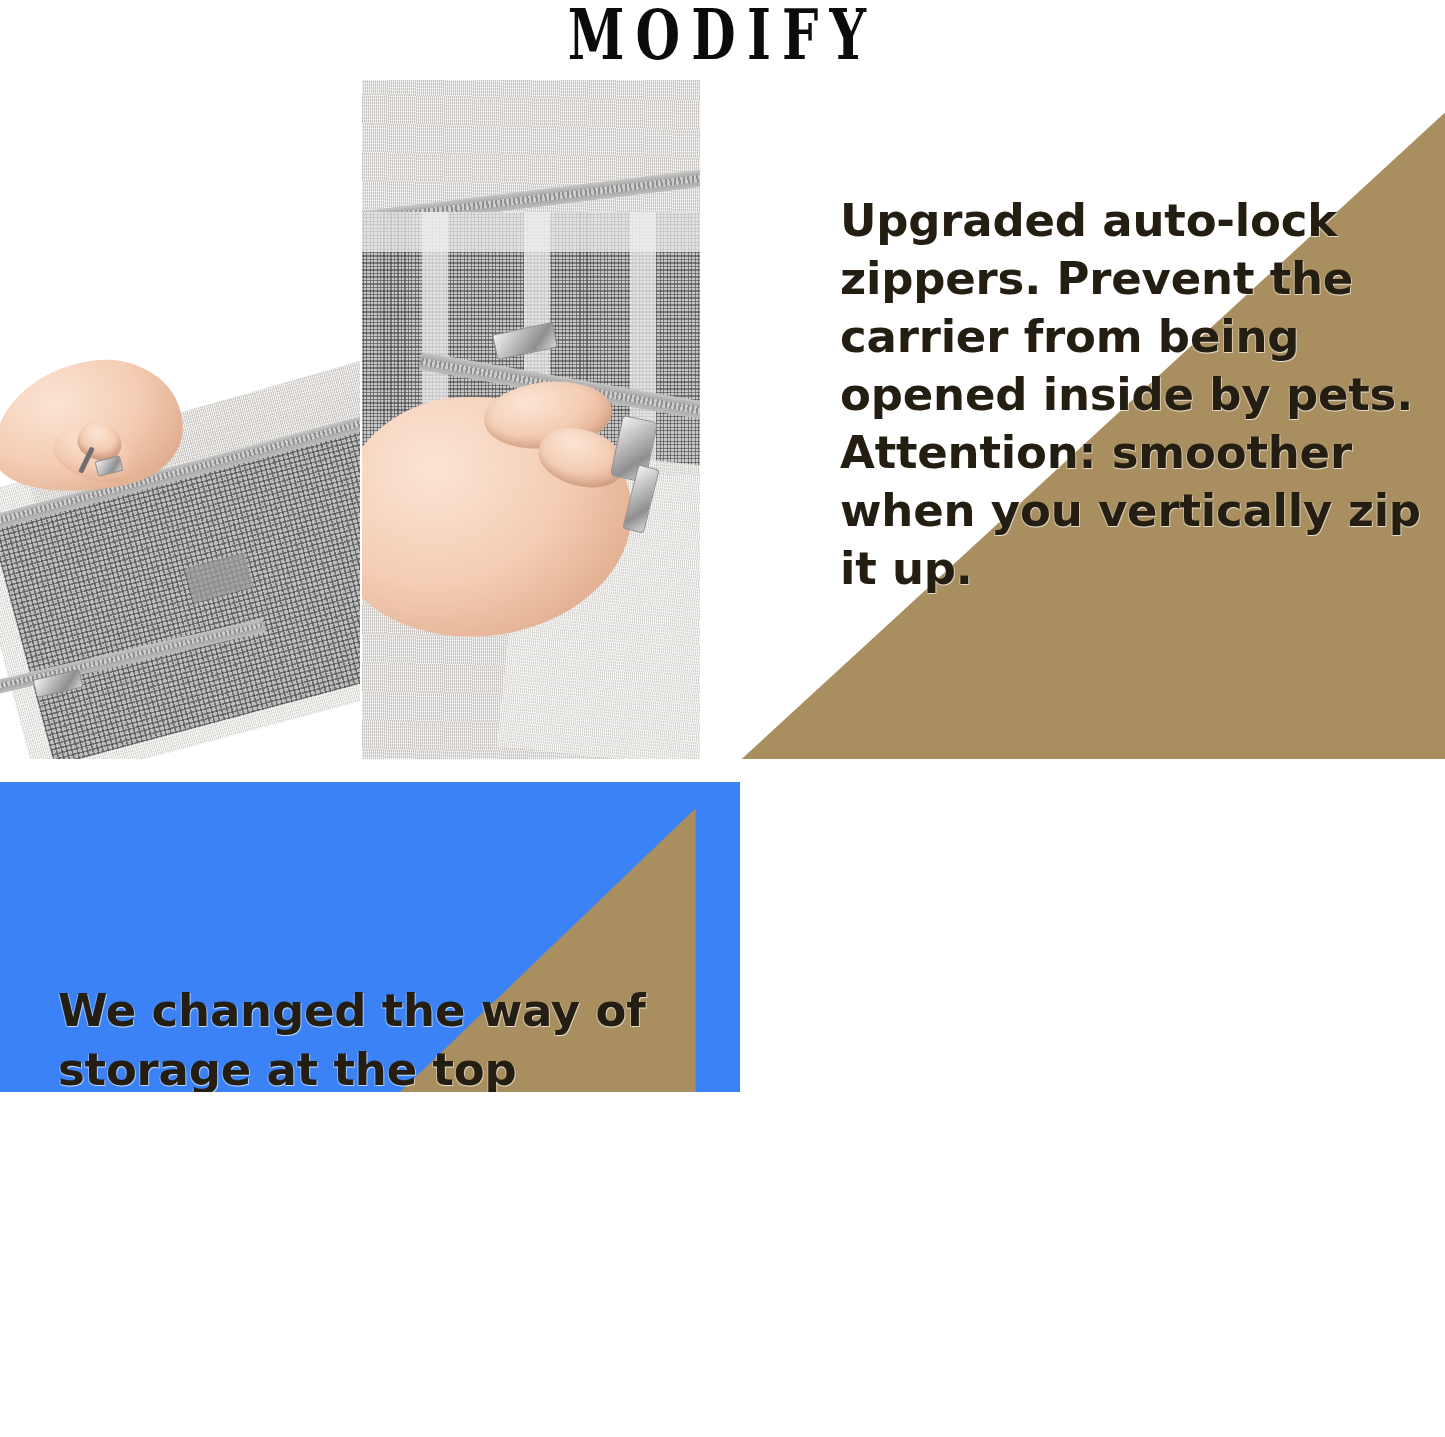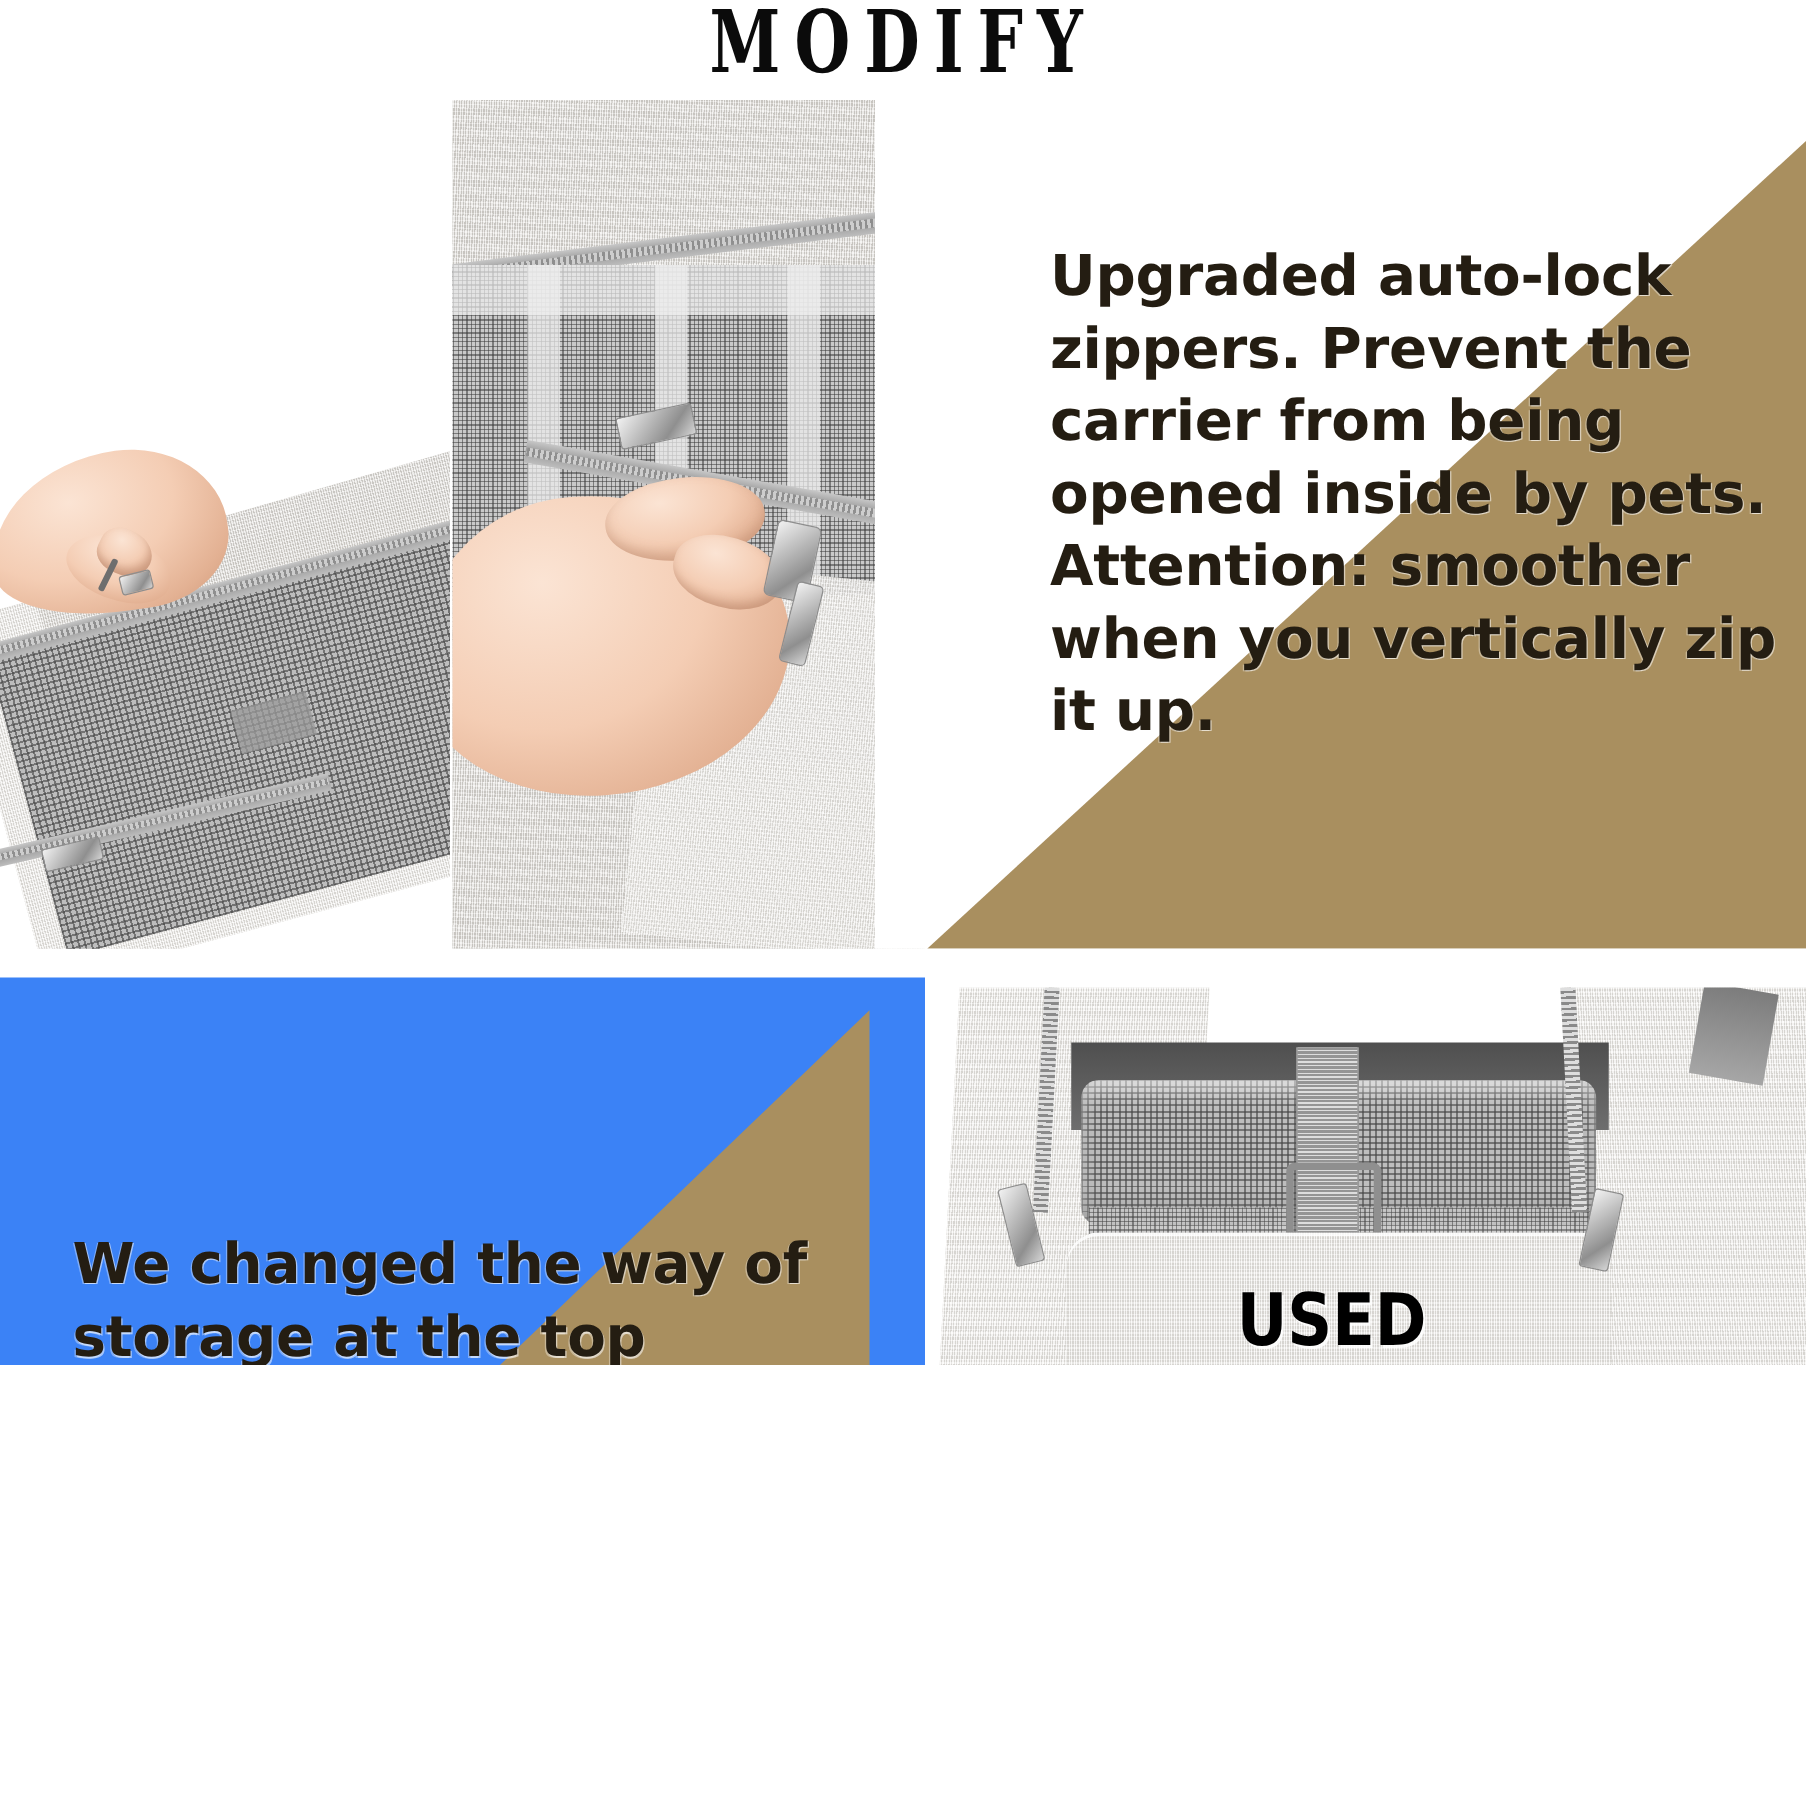--- a/index.html
+++ b/index.html
@@ -290,56 +290,15 @@
   <div class="panel" id="text-zippers">
     <div class="wedge" id="wedge-tr"></div>
     <div class="copy" id="copy-zippers">Upgraded auto-lock zippers. Prevent the carrier from being opened inside by pets. Attention: smoother when you vertically zip it up.</div>
   </div>
 
   <div class="panel" id="text-storage">
     <div class="wedge" id="wedge-bl"></div>
     <div class="copy" id="copy-storage">We changed the way of storage at the top window, conversion from strap to velcro.</div>
   </div>
 
-  <div class="panel" id="photo-used">
-
-    <div class="fabric-light" style="position:absolute; left:14px; top:0px; width:200px; height:328px;
-                transform:skewX(-3deg);"></div>
-
-    <div class="fabric-light" style="position:absolute; left:512px; top:0px; width:200px; height:328px;
-                transform:skewX(3deg);"></div>
-
-    <div style="position:absolute; left:612px; top:0px; width:60px; height:74px;
-                background:linear-gradient(180deg,#7c7c7c,#a6a6a6); transform:rotate(10deg);"></div>
-
-    <div class="dark-gap" style="position:absolute; left:112px; top:44px; width:430px; height:70px;"></div>
-
-    <div class="mesh" style="position:absolute; left:120px; top:74px; width:412px; height:116px;
-                border-radius:14px;
-                box-shadow: inset 0 -12px 18px rgba(120,120,120,0.45), inset 0 10px 14px rgba(255,255,255,0.55);"></div>
-    <div class="mesh-fine" style="position:absolute; left:126px; top:176px; width:400px; height:36px; opacity:0.9;"></div>
-
-    <div class="strap" style="position:absolute; left:292px; top:48px; width:48px; height:156px;"></div>
-    <div style="position:absolute; left:284px; top:140px; width:64px; height:50px;
-                border:6px solid #8f8f8f; border-radius:7px; background:transparent;"></div>
-
-    <div class="fabric-light" style="position:absolute; left:108px; top:196px; width:436px; height:132px;
-                border-top-left-radius:26px; border-top-right-radius:26px;
-                box-shadow: inset 0 3px 0 rgba(255,255,255,0.8);"></div>
-
-    <div class="zipper-pull" style="position:absolute; left:60px; top:158px; width:22px; height:62px;
-                transform:rotate(-14deg);"></div>
-
-    <div class="zipper-pull" style="position:absolute; left:524px; top:162px; width:22px; height:62px;
-                transform:rotate(12deg);"></div>
-
-    <div class="zipper-teeth" style="position:absolute; left:86px; top:0px; width:12px; height:180px;
-                background-image:repeating-linear-gradient(0deg,#8a8a8a 0 2px,#dedede 2px 4.5px);
-                transform:rotate(3deg);"></div>
-    <div class="zipper-teeth" style="position:absolute; left:508px; top:0px; width:12px; height:180px;
-                background-image:repeating-linear-gradient(0deg,#8a8a8a 0 2px,#dedede 2px 4.5px);
-                transform:rotate(-3deg);"></div>
-
-    <div class="badge-label" style="left:232px; top:232px;">USED</div>
-  </div>
 
 
 </div>
 
 </body></html>

